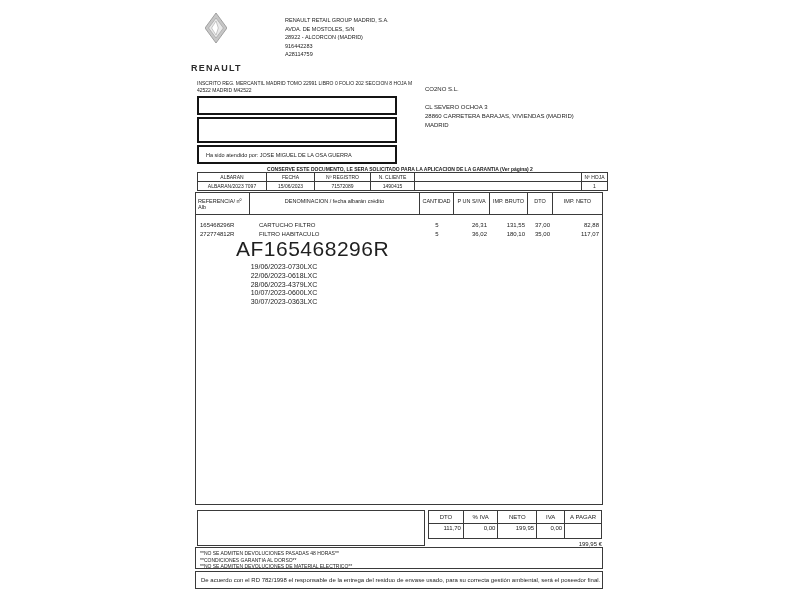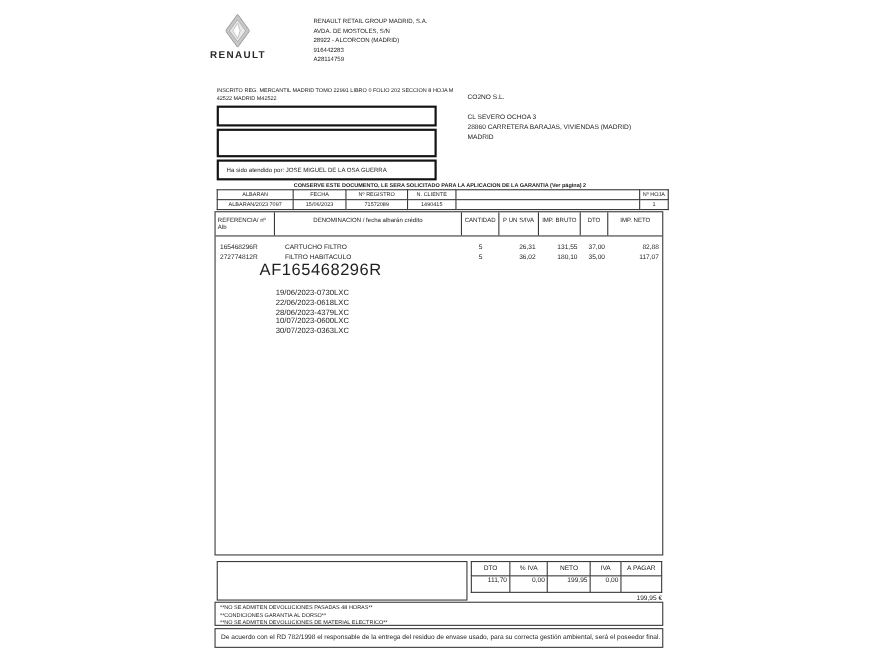--- a/index.html
+++ b/index.html
@@ -2,21 +2,21 @@
 <html><head>
 <meta charset="utf-8">
 <style>
   html,body{margin:0;padding:0;background:#fff;}
   .page{position:relative;width:800px;height:600px;background:#ffffff;overflow:hidden;
         font-family:"Liberation Sans","DejaVu Sans",sans-serif;color:#1c1c1c;}
 
   
   .logo-block{position:absolute;left:191px;top:13px;width:50px;text-align:center;}
   .logo-block svg{display:block;margin:0 auto;}
-  .brand-name{font-size:9px;font-weight:bold;letter-spacing:1.2px;color:#2b2b2b;margin-top:2px;}
+  .brand-name{font-size:9px;font-weight:bold;letter-spacing:1.2px;color:#2b2b2b;margin-top:20px;}
   .company-info{position:absolute;left:285px;top:16px;font-size:5.5px;line-height:1.55;color:#222;}
 
   .reg-text{position:absolute;left:197px;top:80px;width:240px;font-size:5px;line-height:1.3;color:#222;}
   .customer-block{position:absolute;left:425px;top:85px;font-size:6px;line-height:1.5;color:#222;}
   .customer-name{margin-bottom:9px;}
 
   .tbox{position:absolute;border:2px solid #141414;background:#fff;box-sizing:border-box;}
   .box-1{left:197px;top:96px;width:200px;height:19px;}
   .box-2{left:197px;top:117px;width:200px;height:26px;}
   .attended-box{left:197px;top:145px;width:200px;height:19px;display:flex;align-items:center;}
@@ -39,21 +39,21 @@
   .it-head > div{font-size:5.5px;text-align:center;padding:5px 1px 4px 1px;
                  border-right:1px solid #3a3a3a;color:#222;box-sizing:border-box;}
   .it-head > div:last-child{border-right:none;}
   .it-head > div:first-child{text-align:left;padding-left:2px;}
   .it-row > div{font-size:6px;padding-top:3px;color:#222;box-sizing:border-box;}
   .it-ref{text-align:left;padding-left:4px;}
   .it-denom{text-align:left;padding-left:9px;}
   .it-qty{text-align:center;}
   .num-r{text-align:right;padding-right:3px;}
 
-  .highlight-code{position:absolute;left:40px;top:44px;font-size:15px;font-weight:500;
+  .highlight-code{position:absolute;left:40px;top:44px;font-size:21px;font-weight:500;
                   color:#1f1f1f;letter-spacing:0.5px;}
   .date-codes{position:absolute;left:18px;top:70px;width:140px;text-align:center;
               font-size:7px;line-height:1.25;color:#222;}
 
   
   .bottom-left-box{position:absolute;left:197px;top:510px;width:228px;height:36px;
                    border:1px solid #3a3a3a;box-sizing:border-box;}
   .totals-wrap{position:absolute;left:428px;top:510px;width:174px;}
   .totals-table{border-collapse:collapse;width:174px;}
   .totals-table td{border:1px solid #3a3a3a;font-size:6px;padding:0;color:#222;}

